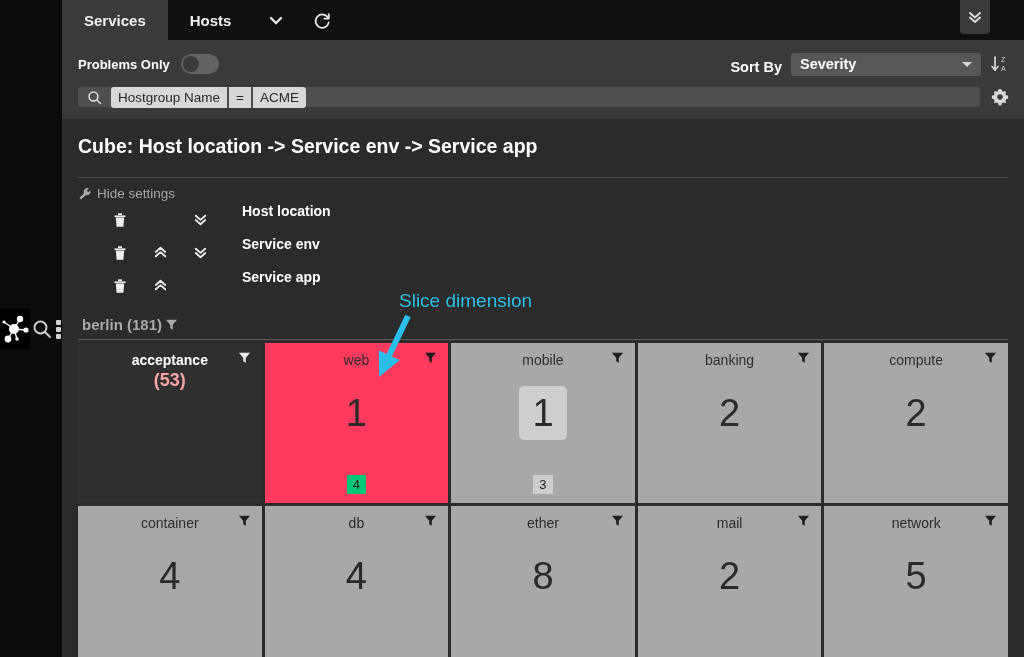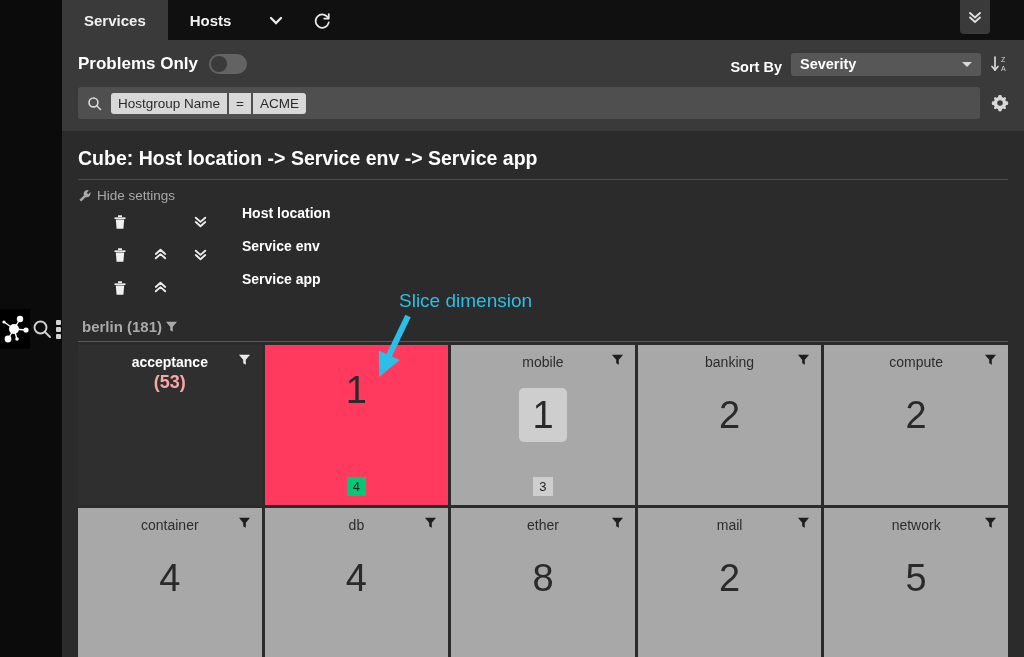--- a/index.html
+++ b/index.html
@@ -72,21 +72,21 @@
     border-radius: 0 0 4px 4px;
     display: flex; align-items: center; justify-content: center;
     color: #dcdcdc;
   }
 
   
   .controls {
     background: #3a3a3a; padding: 10px 14px 12px 16px;
   }
   .ctrl-row1 { display: flex; align-items: center; height: 28px; }
-  .problems-label { color: #ffffff; font-size: 17px; font-weight: bold; }
+  .problems-label { color: #ffffff; font-size: 13px; font-weight: bold; }
   .toggle {
     width: 38px; height: 20px; border-radius: 10px;
     background: #636363; margin-left: 11px; position: relative;
   }
   .toggle .knob {
     position: absolute; left: 2px; top: 2px;
     width: 16px; height: 16px; border-radius: 50%;
     background: #3a3a3a;
   }
   .ctrl-right { margin-left: auto; display: flex; align-items: center; gap: 9px; }
@@ -100,38 +100,38 @@
   .select .caret {
     position: absolute; right: 9px; top: 50%; margin-top: -2px;
     width: 0; height: 0;
     border-left: 5px solid transparent; border-right: 5px solid transparent;
     border-top: 5px solid #d8d8d8;
   }
   .icon-btn { color: #d8d8d8; display: flex; align-items: center; }
 
   .ctrl-row2 { display: flex; align-items: center; margin-top: 9px; gap: 10px; }
   .searchbar {
-    flex: 1 1 auto; height: 32px; background: #4f4f4f; border-radius: 3px;
+    flex: 1 1 auto; height: 20px; background: #4f4f4f; border-radius: 3px;
     display: flex; align-items: center; padding: 0 8px; gap: 8px;
   }
   .searchbar .s-ico { color: #d9d9d9; display: flex; }
   .pillgroup { display: flex; align-items: center; }
   .pill {
     background: #d8d8d8; color: #2a2a2a; font-size: 13.5px;
     height: 21px; display: flex; align-items: center; padding: 0 7px;
   }
   .pill.first { border-radius: 3px 0 0 3px; }
   .pill.last  { border-radius: 0 3px 3px 0; }
   .pill.mid   { border-left: 2px solid #4f4f4f; border-right: 2px solid #4f4f4f; }
 
   
   .content { padding: 0 16px; position: relative; }
   .page-title {
     color: #fff; font-size: 19.5px; font-weight: bold;
-    padding: 16px 0 9px 0;
+    padding: 16px 0 19px 0;
     border-bottom: 1px solid #4e4e4e;
   }
   .hide-settings {
     display: flex; align-items: center; gap: 5px;
     color: #a8a8a8; font-size: 13.5px; padding: 8px 0 2px 0;
   }
   .dim-row {
     display: flex; height: 33px;
     color: #fff; font-size: 14px; font-weight: bold;
   }
@@ -480,20 +480,28 @@
               <span class="t-filter">
                 <svg width="13" height="13" viewBox="0 0 14 14" fill="currentColor">
                   <polygon points="1,2 13,2 8.4,7.2 8.4,12.6 5.6,11 5.6,7.2"></polygon>
                 </svg>
               </span>
             </div>
             <span class="t-sub">(53)</span>
           </div>
 
           <div class="tile alert">
+            <div class="t-head">
+              <span class="t-name">web</span>
+              <span class="t-filter">
+                <svg width="13" height="13" viewBox="0 0 14 14" fill="currentColor">
+                  <polygon points="1,2 13,2 8.4,7.2 8.4,12.6 5.6,11 5.6,7.2"></polygon>
+                </svg>
+              </span>
+            </div>
             <span class="t-val">1</span>
             <span class="t-badge green">4</span>
           </div>
 
           <div class="tile">
             <div class="t-head">
               <span class="t-name">mobile</span>
               <span class="t-filter">
                 <svg width="13" height="13" viewBox="0 0 14 14" fill="currentColor">
                   <polygon points="1,2 13,2 8.4,7.2 8.4,12.6 5.6,11 5.6,7.2"></polygon>

